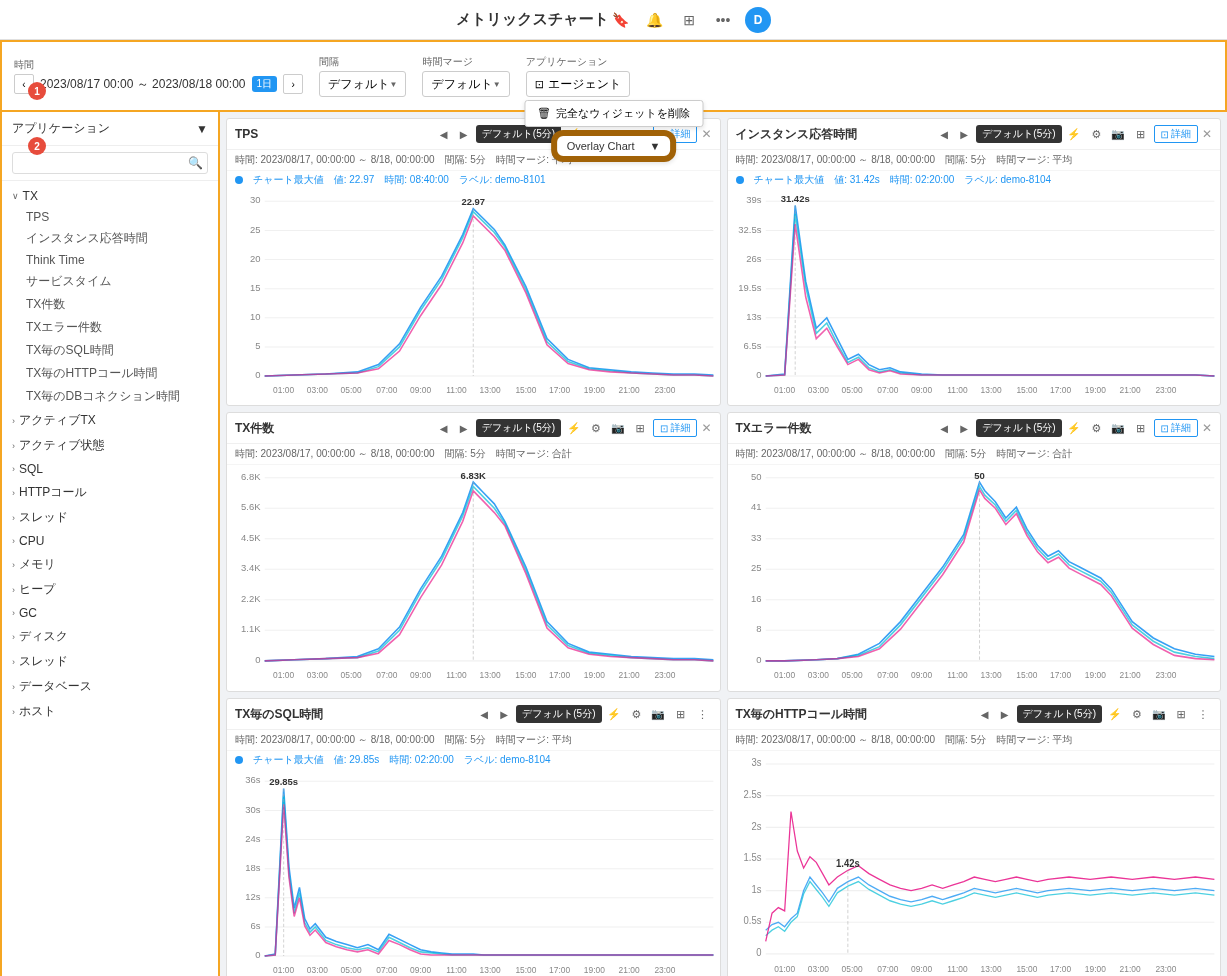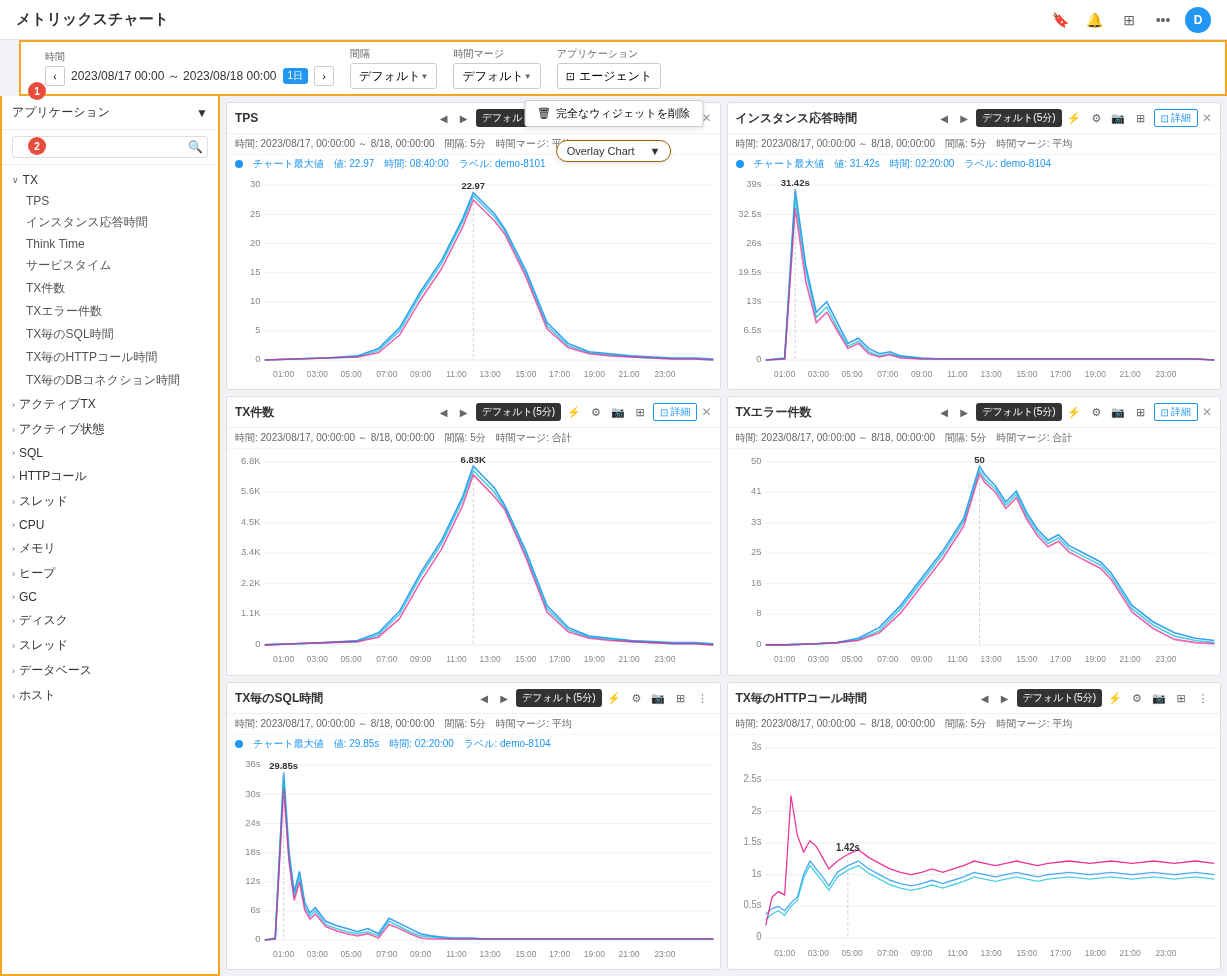--- a/index.html
+++ b/index.html
@@ -1,49 +1,49 @@
 <!DOCTYPE html>
 <html><head>
   <meta charset="utf-8">
   <style>
     * { box-sizing: border-box; margin: 0; padding: 0; }
     body { font-family: 'Helvetica Neue', Arial, sans-serif; font-size: 12px; background: #f0f2f5; color: #333; height: 976px; width: 1227px; overflow: hidden; }
 
     .app-header {
-      display: flex; align-items: center; justify-content: space-between;
+      display: flex; align-items: center; justify-content: center;
       background: #fff; padding: 8px 16px; border-bottom: 1px solid #e0e0e0; height: 40px;
     }
     .app-title { font-size: 15px; font-weight: bold; color: #333; }
     .header-icons { display: flex; gap: 10px; align-items: center; }
     .header-icon { width: 24px; height: 24px; display: flex; align-items: center; justify-content: center; cursor: pointer; color: #666; font-size: 14px; }
     .avatar { width: 26px; height: 26px; border-radius: 50%; background: #2196F3; color: #fff; display: flex; align-items: center; justify-content: center; font-size: 12px; font-weight: bold; cursor: pointer; }
 
     .toolbar {
-      background: #fff; border: 2px solid #f5a623; padding: 6px 24px;
-      display: flex; align-items: center; gap: 16px; height: 56px; margin-left: 19px;
+      background: #fff; border: 2px solid #f5a623; padding: 6px 12px;
+      display: flex; align-items: center; gap: 16px; height: 72px;
     }
     .toolbar-section { display: flex; flex-direction: column; gap: 2px; }
     .toolbar-label { font-size: 10px; color: #666; }
     .toolbar-content { display: flex; align-items: center; gap: 6px; }
     .nav-btn { width: 20px; height: 20px; border: 1px solid #ccc; background: #fff; cursor: pointer; display: flex; align-items: center; justify-content: center; font-size: 10px; border-radius: 2px; }
     .date-range { font-size: 12px; color: #333; white-space: nowrap; }
     .day-badge { background: #2196F3; color: #fff; font-size: 10px; padding: 1px 5px; border-radius: 3px; }
     .dropdown-btn { display: flex; align-items: center; border: 1px solid #ccc; background: #fff; padding: 3px 8px; border-radius: 3px; cursor: pointer; font-size: 12px; height: 26px; }
     .dropdown-btn .arrow { font-size: 8px; color: #666; }
     .agent-btn { display: flex; align-items: center; gap: 4px; border: 1px solid #ccc; background: #fff; padding: 3px 8px; border-radius: 3px; cursor: pointer; font-size: 12px; height: 26px; }
 
     .delete-widget-btn {
       position: absolute; top: 60px; left: 50%; transform: translateX(-50%);
       background: #fff; border: 1px solid #ccc; padding: 5px 12px; border-radius: 3px;
       cursor: pointer; font-size: 11px; display: flex; align-items: center; gap: 5px;
       white-space: nowrap; z-index: 10; box-shadow: 0 2px 4px rgba(0,0,0,0.1);
     }
     .overlay-chart-btn {
-      position: absolute; top: 100px; left: 50%; transform: translateX(-50%);
-      background: #fff; border: 1px solid #a16207; padding: 4px 10px; border-radius: 12px;
+      position: absolute; top: 90px; left: 50%; transform: translateX(-50%);
+      background: #fff; border: 6px solid #a16207; padding: 4px 10px; border-radius: 12px;
       cursor: pointer; font-size: 11px; display: flex; align-items: center; gap: 15px;
       z-index: 10; box-shadow: 0 2px 4px rgba(0,0,0,0.1);
     }
 
     .main-content { display: flex; height: calc(976px - 40px - 56px); }
 
     .sidebar {
       width: 220px; min-width: 220px; background: #fff; border: 2px solid #f5a623;
       border-top: none; overflow-y: auto; display: flex; flex-direction: column;
     }

